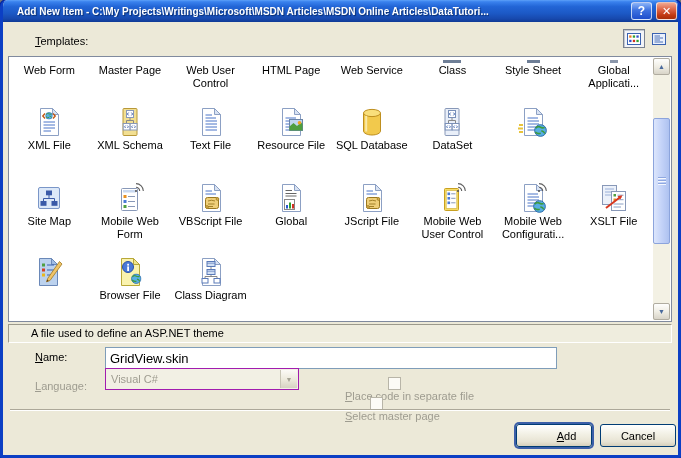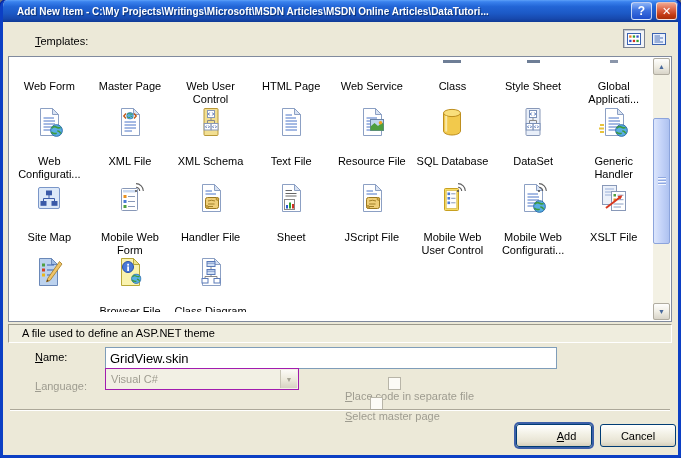--- a/index.html
+++ b/index.html
@@ -47,21 +47,21 @@
   .listbox{
     position:absolute;left:5px;top:34px;width:664px;height:266px;
     background:#fff;border:1px solid #808A9E;
   }
   .grid-area{position:absolute;left:0;top:0;right:17px;bottom:0;overflow:hidden;padding-top:3px;}
   .trow{display:grid;grid-template-columns:repeat(8,1fr);}
   .r1{height:46px;}
   .r2{height:76px;}
   .r3{height:74px;}
   .r4{height:56px;}
-  .titem{display:flex;flex-direction:column;align-items:center;padding:0 1px;overflow:hidden;gap:16px;}
+  .titem{display:flex;flex-direction:column;align-items:center;padding:0 1px;overflow:hidden;}
   .ticon{width:32px;height:32px;margin-bottom:1px;flex:0 0 auto;}
   .tlabel{font-size:11px;line-height:13px;text-align:center;max-width:80px;}
   .tlabel.sel{background:#316AC5;color:#fff;padding:0 2px;outline:1px dotted #BCCEF0;margin-top:36px;}
   .sliver{width:14px;height:3px;margin-bottom:1px;background:transparent;}
   .r1 .titem:nth-child(6) .sliver{background:#6E7E96;width:18px;}
   .r1 .titem:nth-child(7) .sliver{background:#6E7E96;width:13px;}
   .r1 .titem:nth-child(8) .sliver{background:#8A96AA;width:8px;}
   
   .vscroll{position:absolute;top:1px;right:1px;bottom:1px;width:17px;background:#F3F1E4;}
   .sbtn{
@@ -74,21 +74,21 @@
   .sthumb{
     position:absolute;left:0;top:60px;width:17px;height:126px;border-radius:2px;
     background:linear-gradient(90deg,#DCE6FC 0%,#C4D3F8 50%,#AEC2F0 100%);
     border:1px solid #8CA4DC;display:flex;align-items:center;justify-content:center;
   }
   .grip{width:8px;height:8px;background:repeating-linear-gradient(180deg,#8FA8E0 0 1px,rgba(255,255,255,.85) 1px 2px,transparent 2px 3px);}
   
   .descbar{
     position:absolute;left:5px;top:302px;width:664px;height:19px;
     background:#EFEDDE;border:1px solid;border-color:#9C9A8C #FFF #FFF #9C9A8C;
-    line-height:17px;padding-left:13px;
+    line-height:17px;padding-left:22px;
   }
   
   .flabel{position:absolute;left:7px;}
   .name-label{top:329px;}
   .lang-label{top:358px;color:#9E9C90;}
   .name-input{
     position:absolute;left:102px;top:325px;width:452px;height:22px;
     border:1px solid #7F9DB9;font-family:inherit;font-size:13px;padding:0 4px;color:#000;background:#fff;outline:none;
   }
   .combo{
@@ -341,26 +341,20 @@
             </div>
           <div class="titem">
               <div class="sliver"></div>
               <div class="tlabel">Global Applicati...</div>
             </div>
         </div>
 
         <div class="trow r2">
           <div class="titem">
               <div class="ticon"><svg width="32" height="32" viewBox="0 0 32 32">
-                  <use href="#i-doc-globe"></use>
-                </svg></div>
-              <div class="tlabel">Web Configurati...</div>
-            </div>
-          <div class="titem">
-              <div class="ticon"><svg width="32" height="32" viewBox="0 0 32 32">
                   <use href="#i-doc-xml"></use>
                 </svg></div>
               <div class="tlabel">XML File</div>
             </div>
           <div class="titem">
               <div class="ticon"><svg width="32" height="32" viewBox="0 0 32 32">
                   <use href="#i-xml-schema"></use>
                 </svg></div>
               <div class="tlabel">XML Schema</div>
             </div>
@@ -385,48 +379,47 @@
           <div class="titem">
               <div class="ticon"><svg width="32" height="32" viewBox="0 0 32 32">
                   <use href="#i-dataset"></use>
                 </svg></div>
               <div class="tlabel">DataSet</div>
             </div>
           <div class="titem">
               <div class="ticon"><svg width="32" height="32" viewBox="0 0 32 32">
                   <use href="#i-doc-globe-fast"></use>
                 </svg></div>
-              <div class="tlabel">Generic Handler</div>
             </div>
         </div>
 
         <div class="trow r3">
           <div class="titem">
               <div class="ticon"><svg width="32" height="32" viewBox="0 0 32 32">
                   <use href="#i-sitemap"></use>
                 </svg></div>
               <div class="tlabel">Site Map</div>
             </div>
           <div class="titem">
               <div class="ticon"><svg width="32" height="32" viewBox="0 0 32 32">
                   <use href="#i-mobile-form"></use>
                 </svg></div>
               <div class="tlabel">Mobile Web Form</div>
             </div>
           <div class="titem">
               <div class="ticon"><svg width="32" height="32" viewBox="0 0 32 32">
                   <use href="#i-script"></use>
                 </svg></div>
-              <div class="tlabel">Handler File</div>
+              <div class="tlabel">VBScript File</div>
             </div>
           <div class="titem">
               <div class="ticon"><svg width="32" height="32" viewBox="0 0 32 32">
                   <use href="#i-report"></use>
                 </svg></div>
-              <div class="tlabel">Sheet</div>
+              <div class="tlabel">Global</div>
             </div>
           <div class="titem">
               <div class="ticon"><svg width="32" height="32" viewBox="0 0 32 32">
                   <use href="#i-script"></use>
                 </svg></div>
               <div class="tlabel">JScript File</div>
             </div>
           <div class="titem">
               <div class="ticon"><svg width="32" height="32" viewBox="0 0 32 32">
                   <use href="#i-mobile-panel"></use>

